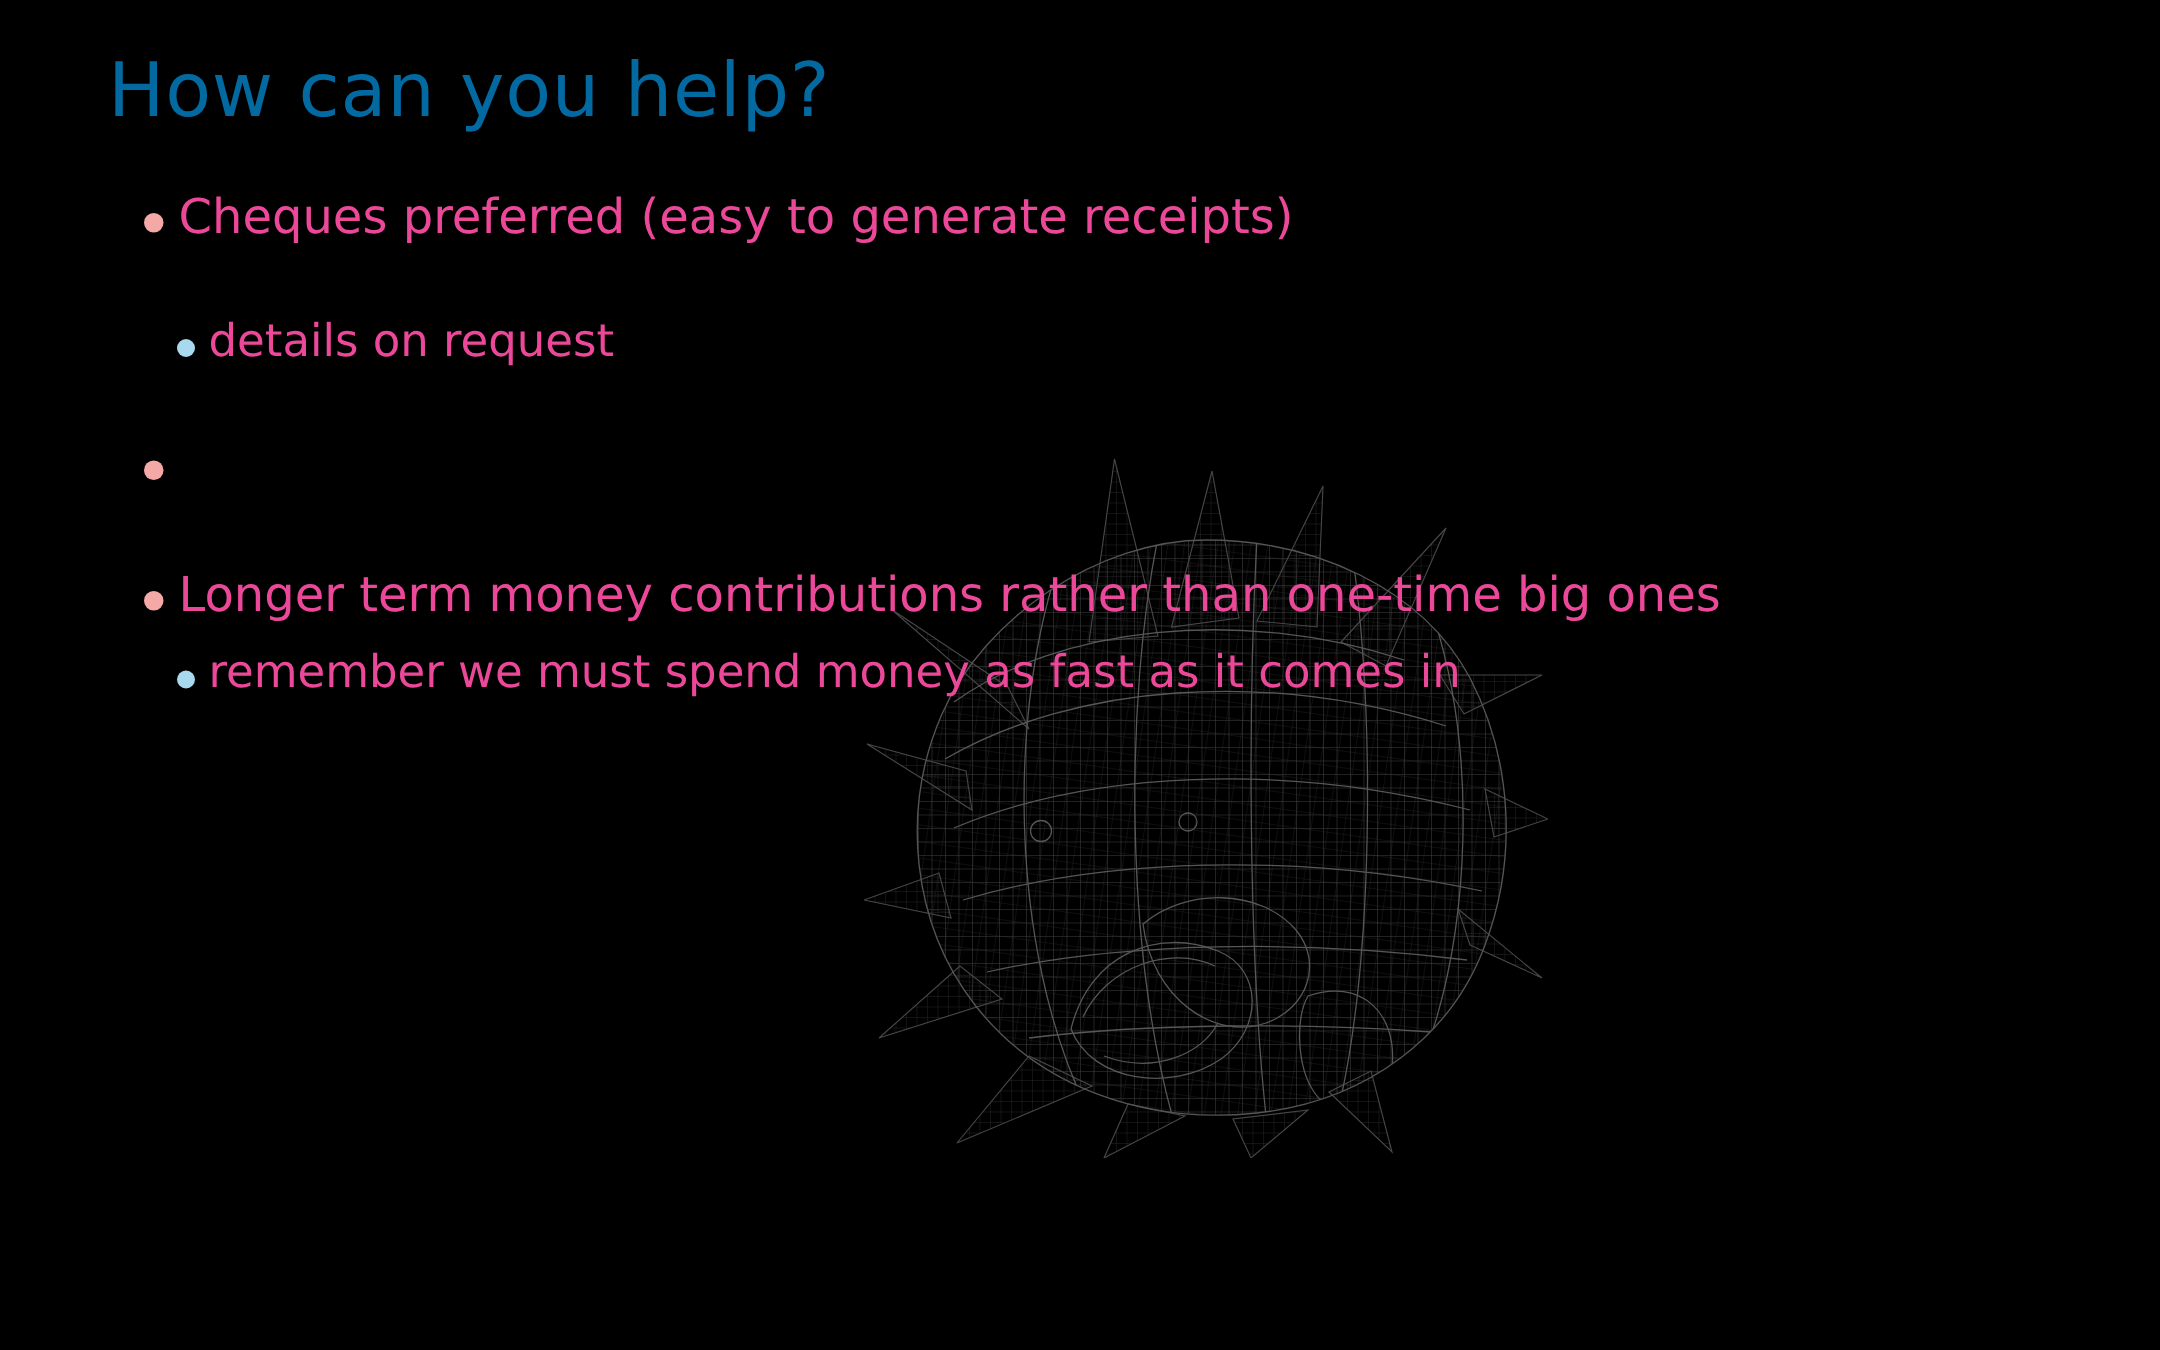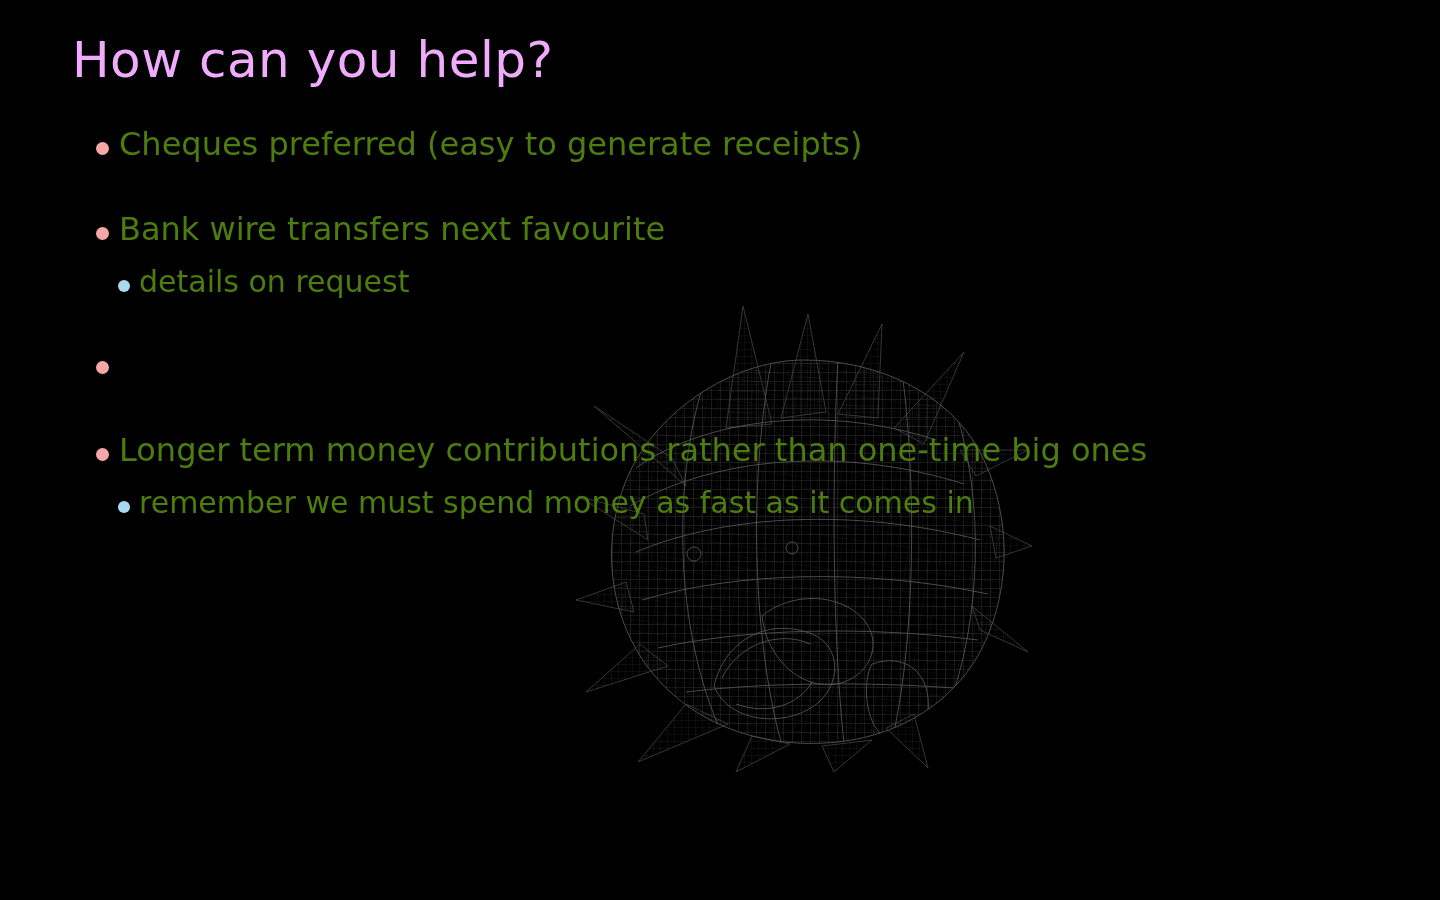--- a/index.html
+++ b/index.html
@@ -32,21 +32,21 @@
   
   #title {
     position: absolute;
     left: 72px;
     top: 33px;
     font-family: "DejaVu Sans", sans-serif;
     font-size: 50px;
     font-weight: 400;
     line-height: 1.1;
     letter-spacing: 0.5px;
-    color: #f0abfc;
+    color: #0369a1;
     white-space: nowrap;
     z-index: 5;
   }
 
   
   #body {
     position: absolute;
     left: 0;
     top: 128px;
     width: 1440px;
@@ -85,21 +85,21 @@
   .level-2 .dot {
     width: 12px;
     height: 12px;
     background: #a9d9ee;
     margin-top: 13px;
     margin-right: 9px;
   }
 
   .btext {
     font-family: "DejaVu Sans", sans-serif;
-    color: #4d7c0f;
+    color: #ec4899;
     font-weight: 400;
     line-height: 1.0;
   }
   .level-1 .btext { font-size: 32px; }
   .level-2 .btext { font-size: 30px; }
 
   .spacer-lg { height: 31px; }
   .spacer-sm { height: 33px; }
 </style>
 </head>
@@ -219,24 +219,20 @@
 
     <div class="group">
       <div class="bullet-row level-1">
         <span class="dot"></span>
         <span class="btext">Cheques preferred (easy to generate receipts)</span>
       </div>
     </div>
     <div class="spacer-lg"></div>
 
     <div class="group">
-      <div class="bullet-row level-1">
-        <span class="dot"></span>
-        <span class="btext">Bank wire transfers next favourite</span>
-      </div>
       <div class="bullet-row level-2">
         <span class="dot"></span>
         <span class="btext">details on request</span>
       </div>
     </div>
     <div class="spacer-sm"></div>
 
     <div class="group">
       <div class="bullet-row level-1">
         <span class="dot"></span>

